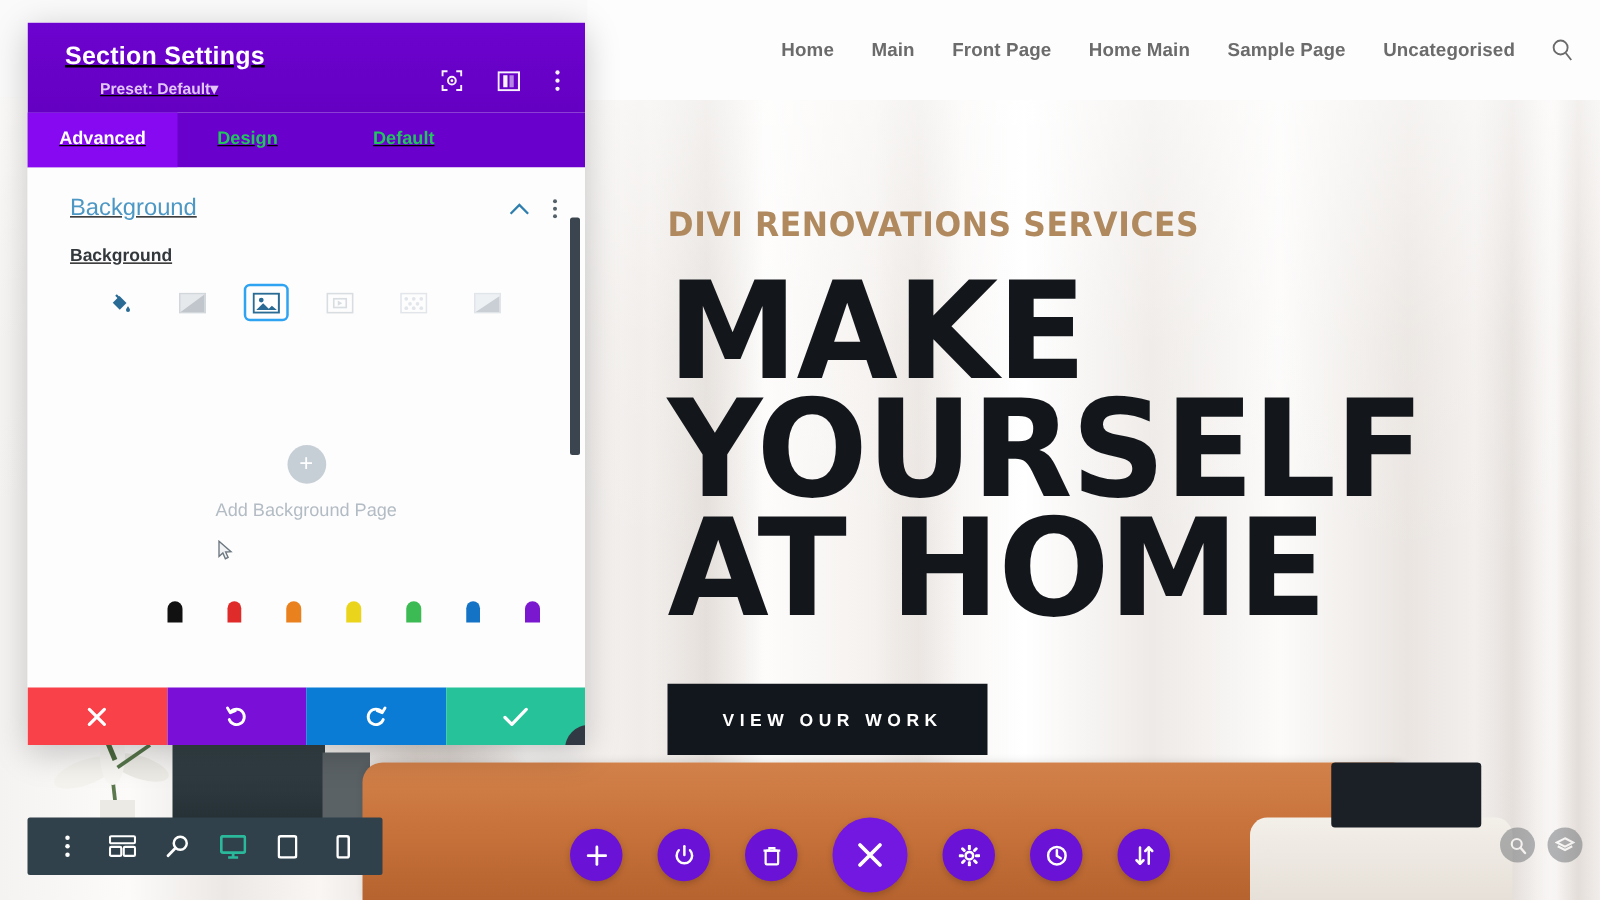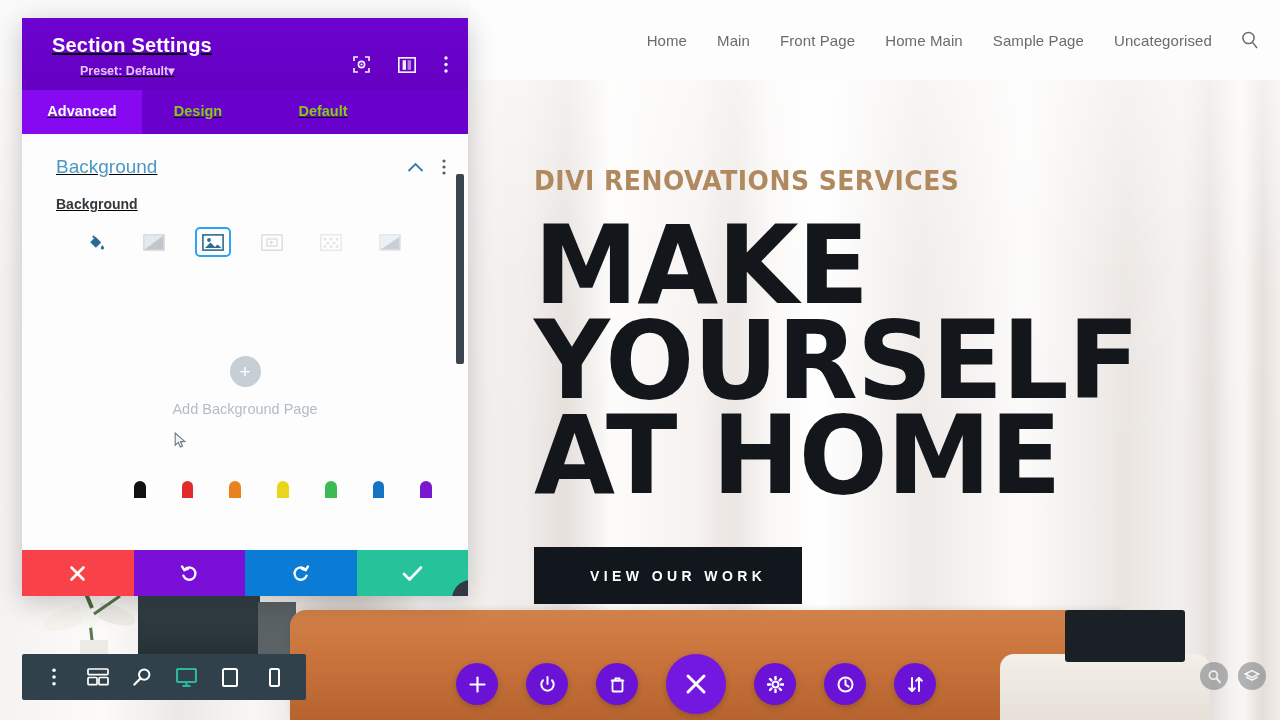--- a/index.html
+++ b/index.html
@@ -74,20 +74,21 @@
     background: #1b1f26; border-radius: 3px;
   }
 
   
   .topnav {
     position: absolute; left: 470px; top: 0; right: 0; height: 80px;
     background: #fdfdfd;
     display: flex; align-items: center; justify-content: flex-end;
     padding-right: 10px;
     z-index: 4;
+    font-weight: bold;
   }
   .navlist { display: flex; align-items: center; gap: 30px; }
   .navlink {
     font-size: 15px; color: #6b6b6b; letter-spacing: .1px;
     white-space: nowrap; cursor: pointer;
   }
   .search-btn {
     margin-left: 26px; margin-right: 8px;
     width: 24px; height: 24px; display: flex; align-items: center; justify-content: center;
     cursor: pointer;
@@ -116,21 +117,21 @@
     transform-origin: left center;
   }
   .cta {
     margin-top: 44px;
     display: inline-block;
     background: #12171e;
     color: #fff;
     font-size: 14px;
     font-weight: bold;
     letter-spacing: 4.4px;
-    padding: 21px 36px 20px 56px;
+    padding: 21px 36px 20px 44px;
     cursor: pointer;
     text-align: center;
   }
 
   
   .panel {
     position: absolute; left: 22px; top: 18px; width: 446px; height: 578px;
     background: #fdfdfd;
     box-shadow: 0 6px 26px rgba(0,0,0,.22);
     z-index: 10;
@@ -153,21 +154,21 @@
     padding-left: 28px;
   }
   .head-icons {
     position: absolute; right: 20px; top: 38px;
     display: flex; align-items: center; gap: 28px;
   }
   .hicon { cursor: pointer; opacity: .95; display: flex; }
   .tabbar { display: flex; background: #6a00cc; }
   .tab {
     padding: 13px 0 15px 0;
-    color: #84cc16; font-size: 14.5px; font-weight: bold;
+    color: #22c55e; font-size: 14.5px; font-weight: bold;
     text-align: center; cursor: pointer;
   }
   .tab.active { background: #8609f1; color: #ffffff; }
   .tab-content { width: 120px; }
   .tab-design  { width: 112px; }
   .tab-advanced{ width: 138px; }
 
   .panel-body { position: relative; flex: 1; background: #fdfdfd; overflow: hidden; }
   .section-head {
     display: flex; align-items: center; padding: 22px 22px 0 34px;

